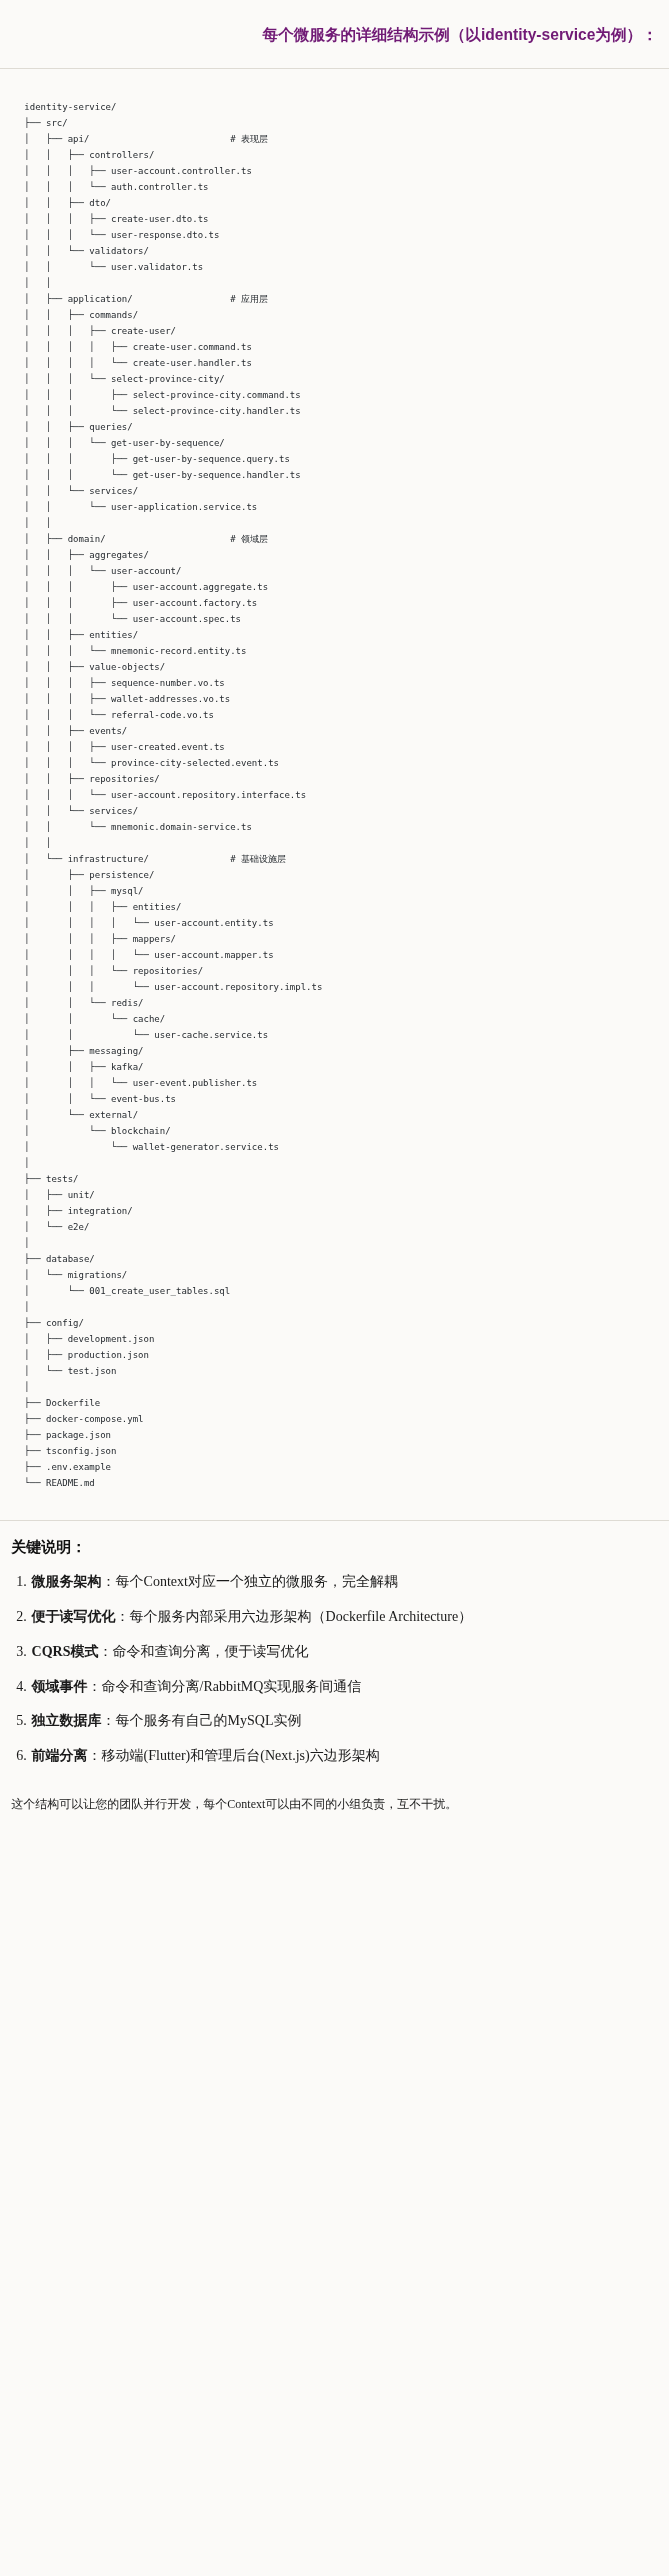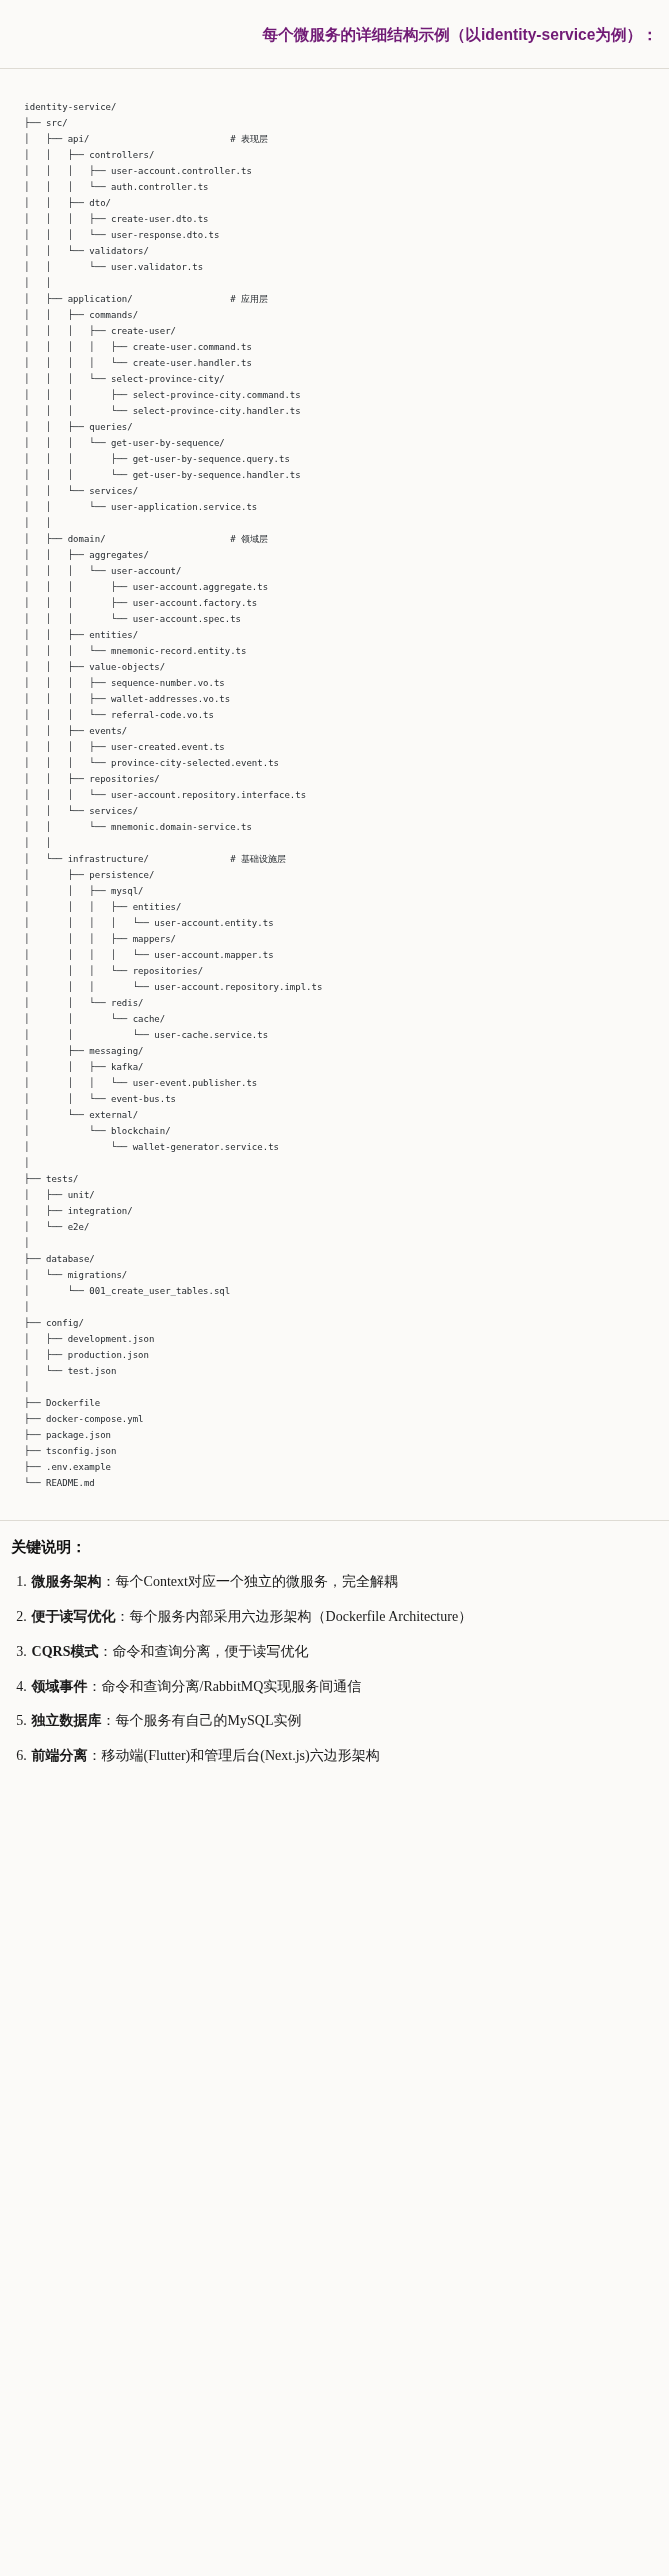--- a/index.html
+++ b/index.html
@@ -199,15 +199,16 @@
       </li>
       <li>
         <span class="kp-term">独立数据库</span><span>：每个服务有自己的MySQL实例</span>
       </li>
       <li>
         <span class="kp-term">前端分离</span><span>：移动端(Flutter)和管理后台(Next.js)六边形架构</span>
       </li>
     </ol>
   </div>
 
+  <p class="closing">这个结构可以让您的团队并行开发，每个Context可以由不同的小组负责，互不干扰。</p>
 
 </div>
 
 
 </body></html>

